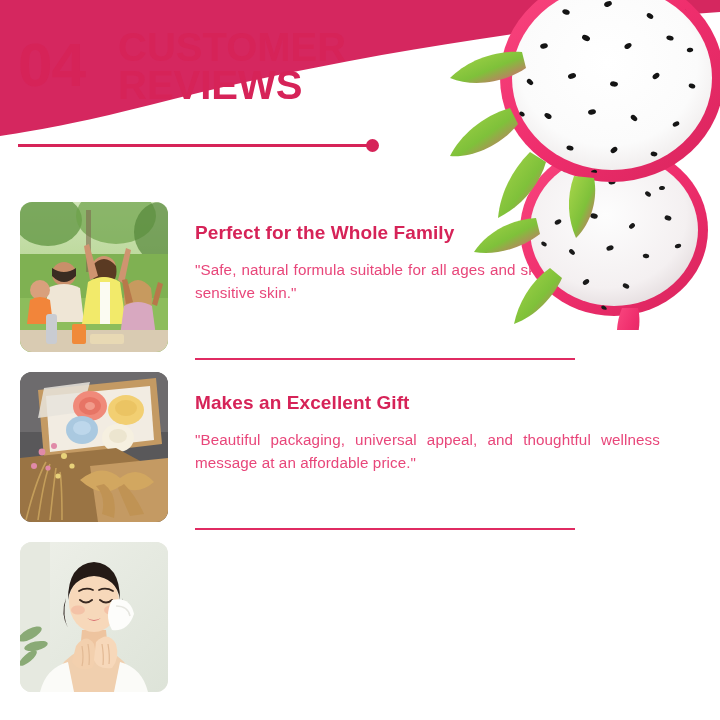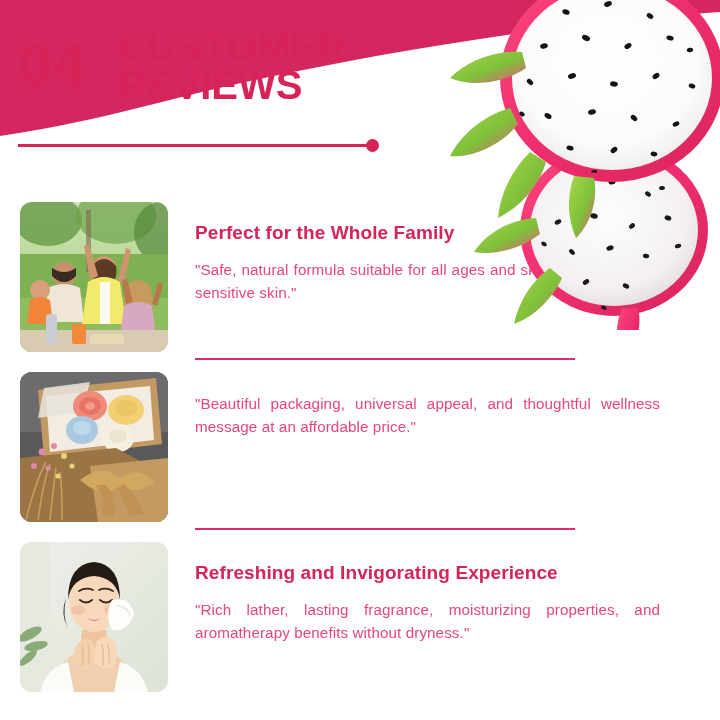--- a/index.html
+++ b/index.html
@@ -327,20 +327,21 @@
             <circle cx="28" cy="96" r="2.6"></circle>
         </g>
         <g fill="#e8d27a">
           <circle cx="44" cy="84" r="3"></circle>
             <circle cx="52" cy="94" r="2.6"></circle>
           <circle cx="38" cy="104" r="2.6"></circle>
         </g>
       </svg>
     </div>
     <div class="review-text">
+      <div class="review-title">Makes an Excellent Gift</div>
       <div class="review-quote">"Beautiful packaging, universal appeal, and thoughtful wellness message at an affordable price."</div>
     </div>
     <div class="row-divider"></div>
   </div>
 
   <div class="review-row">
     <div class="thumb">
       <svg viewBox="0 0 148 150" preserveAspectRatio="none">
         <defs>
           <linearGradient id="spa1" x1="0" y1="0" x2="1" y2="1">
@@ -385,20 +386,16 @@
         <path d="M56,104 q10,-14 18,-2 q4,14 -2,24 q-14,4 -20,-6 Z" fill="#f3d0ae"></path>
         <path d="M76,100 q12,-12 20,2 q4,14 -4,24 q-14,2 -18,-8 Z" fill="#f7d8ba"></path>
         <g stroke="#e2b994" stroke-width="1.2" fill="none">
           <path d="M62,104 q2,12 0,20"></path>
             <path d="M68,102 q2,12 1,21"></path>
           <path d="M82,102 q2,12 1,21"></path>
             <path d="M88,102 q2,12 1,20"></path>
         </g>
       </svg>
     </div>
-    <div class="review-text">
-      <div class="review-title">Refreshing and Invigorating Experience</div>
-      <div class="review-quote">"Rich lather, lasting fragrance, moisturizing properties, and aromatherapy benefits without dryness."</div>
-    </div>
 
   </div>
 
 </div>
 
 </body></html>

